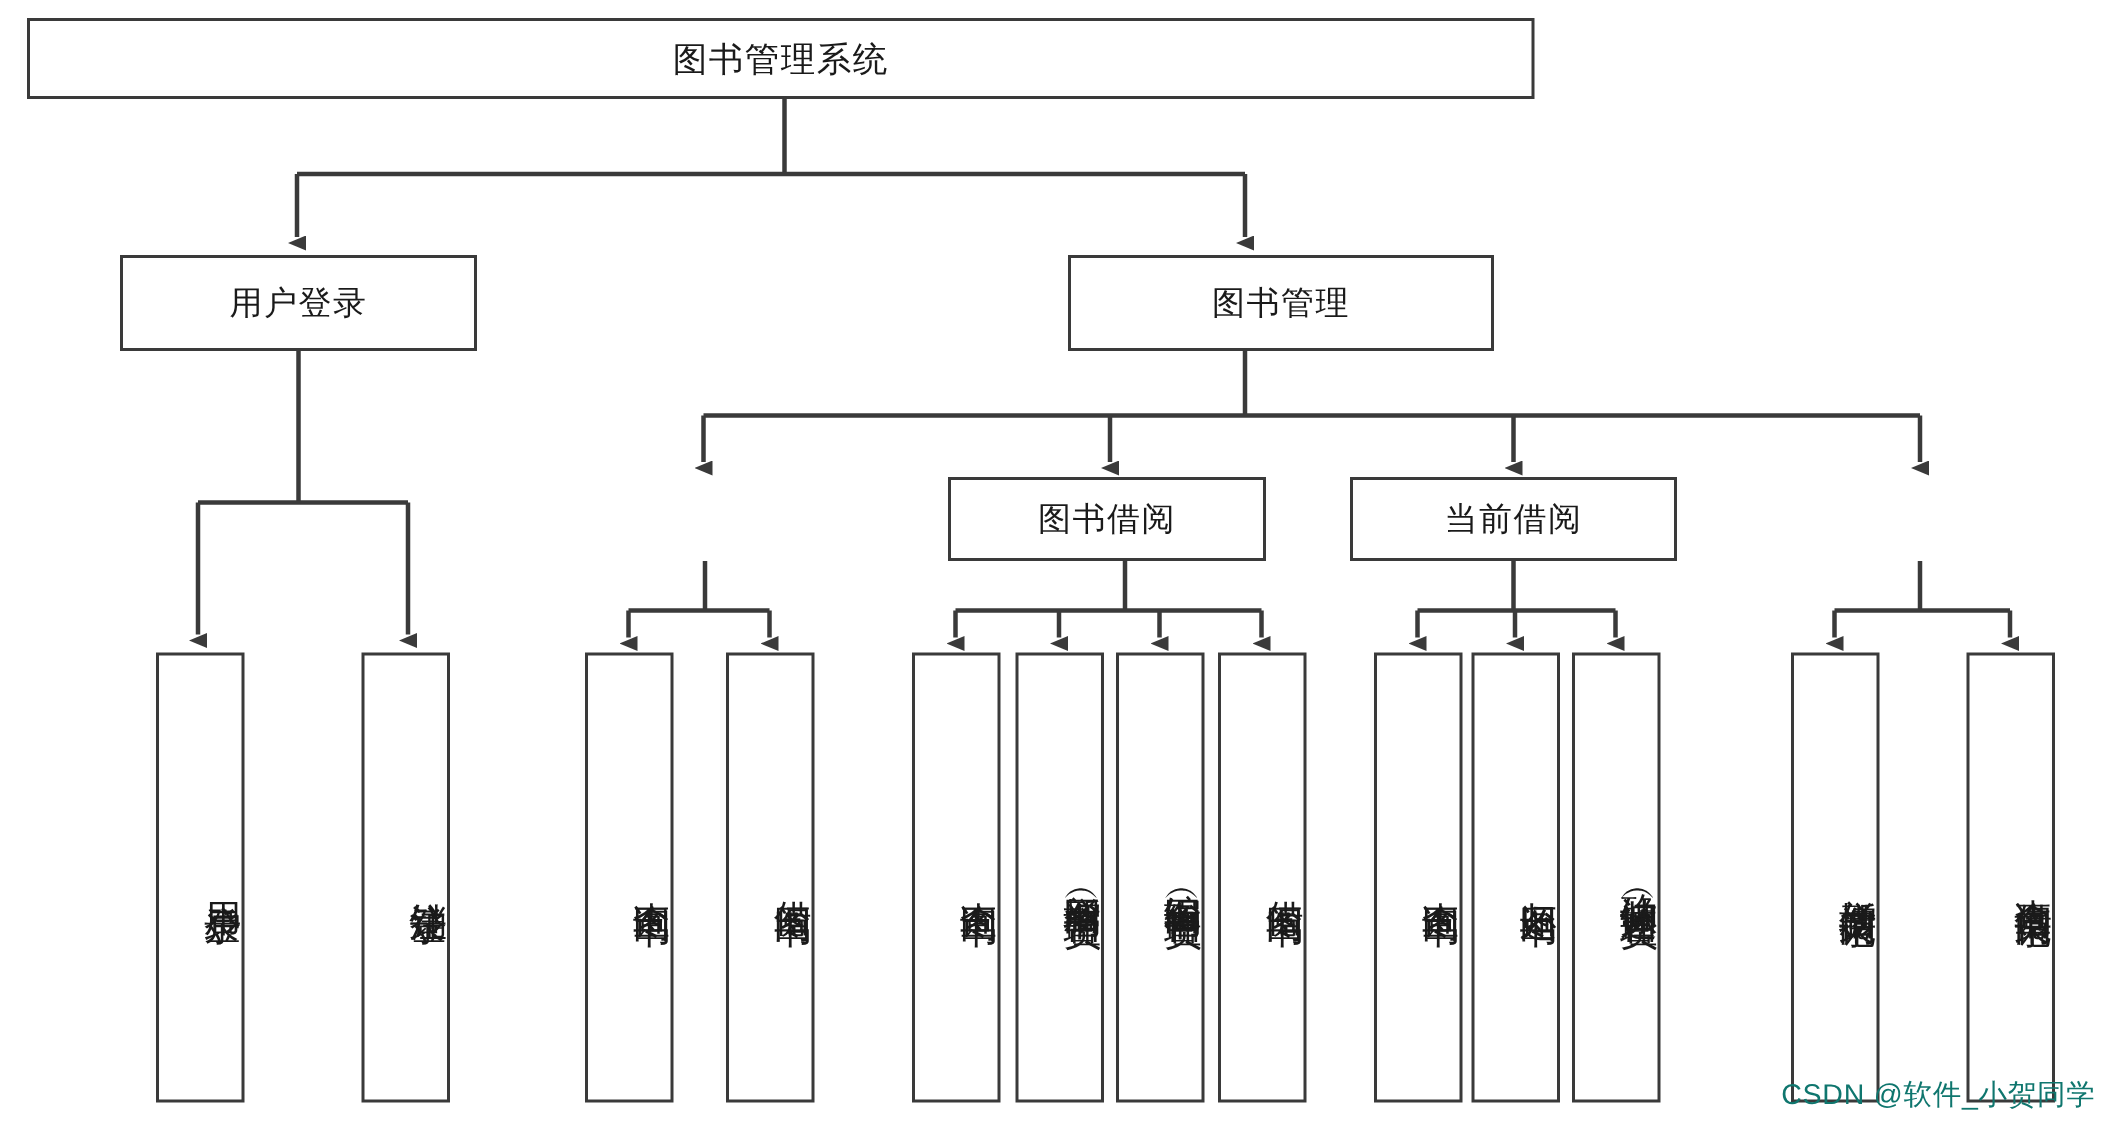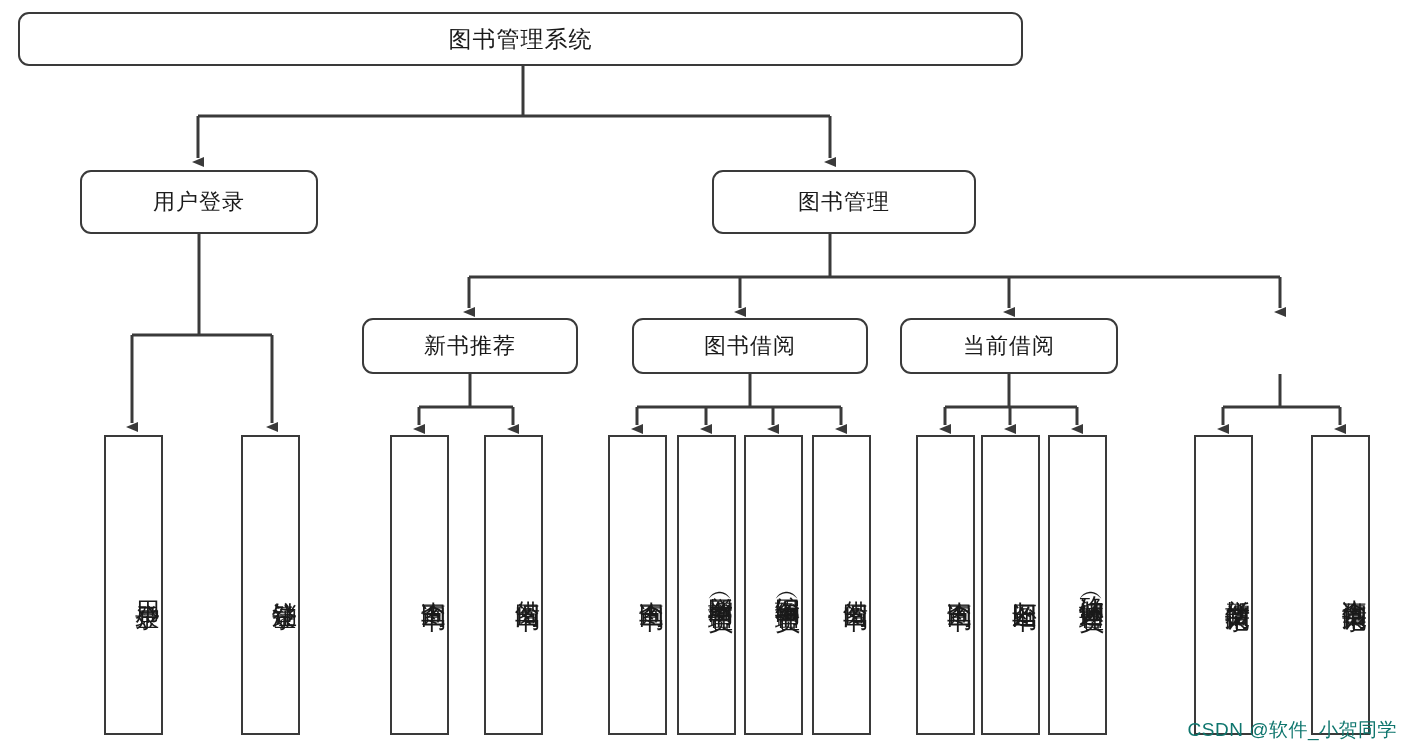--- a/index.html
+++ b/index.html
@@ -31,21 +31,20 @@
     border: 2.5px solid #3a3a3a;
     background: #ffffff;
     display: flex;
     align-items: center;
     justify-content: center;
     color: #1a1a1a;
   }
   .node.h {
     font-size: 22px;
     letter-spacing: 1px;
-    border-radius: 11px;
   }
   .node.root {
     font-size: 23px;
   }
   .node.v {
     writing-mode: vertical-rl;
     text-orientation: upright;
     font-size: 25px;
     line-height: 1.08;
     letter-spacing: 2px;
@@ -127,28 +126,25 @@
     </g>
   </svg>
 
   <div class="node h root" style="left:18px; top:12px; width:1005px; height:54px;">
     <span>图书管理系统</span>
   </div>
 
   <div class="node h" style="left:80px; top:170px; width:238px; height:64px;">
     <span>用户登录</span>
   </div>
-  <div class="node h" style="left:712px; top:170px; width:264px; height:64px;">
+  <div class="node h" style="left:712px; top:170px; width:284px; height:64px;">
     <span>图书管理</span>
   </div>
 
-  <div class="node h" style="left:362px; top:318px; width:216px; height:56px;">
-    <span>新书推荐</span>
-  </div>
-  <div class="node h" style="left:632px; top:318px; width:236px; height:56px;">
+  <div class="node h" style="left:632px; top:318px; width:212px; height:56px;">
     <span>图书借阅</span>
   </div>
   <div class="node h" style="left:900px; top:318px; width:218px; height:56px;text-align:right;">
     <span>当前借阅</span>
   </div>
 
   <div class="node v" style="left:104px; top:435px; width:59px; height:300px;">
     <span class="vlabel">用户登录</span>
   </div>
   <div class="node v" style="left:241px; top:435px; width:59px; height:300px;">

